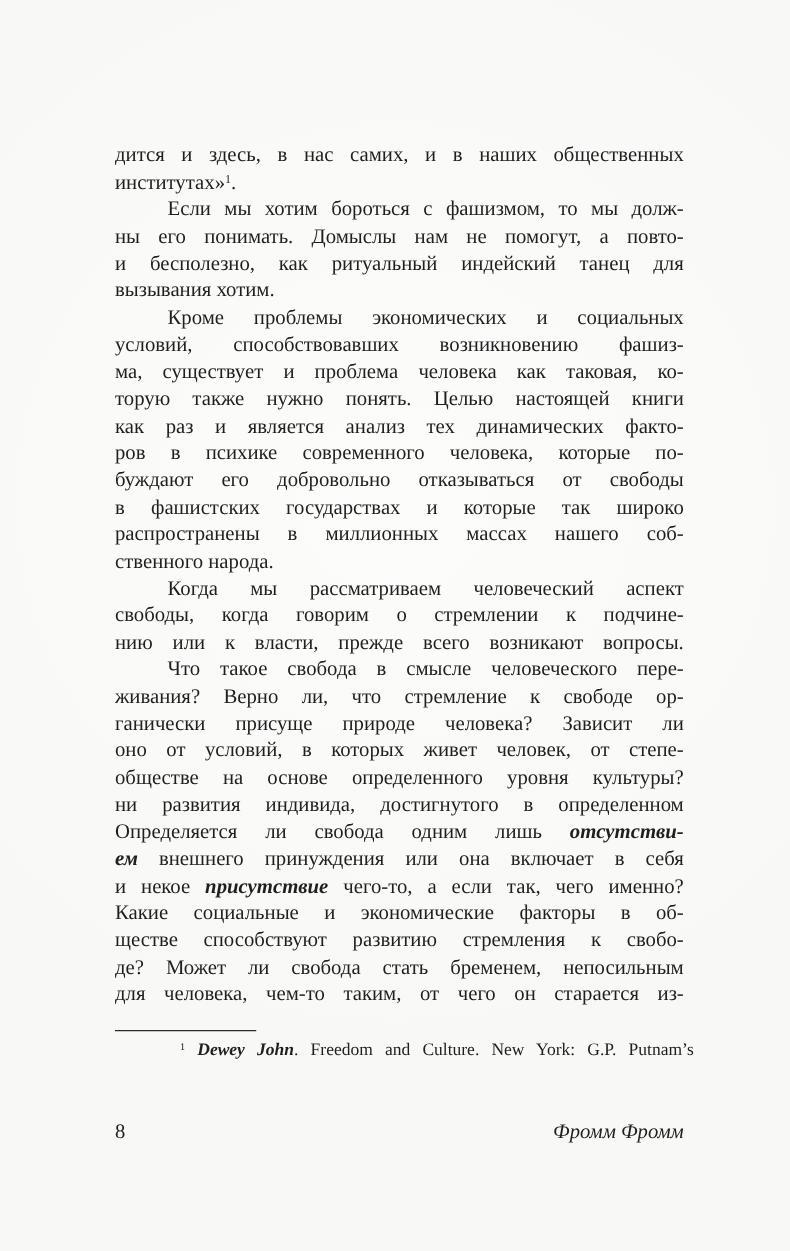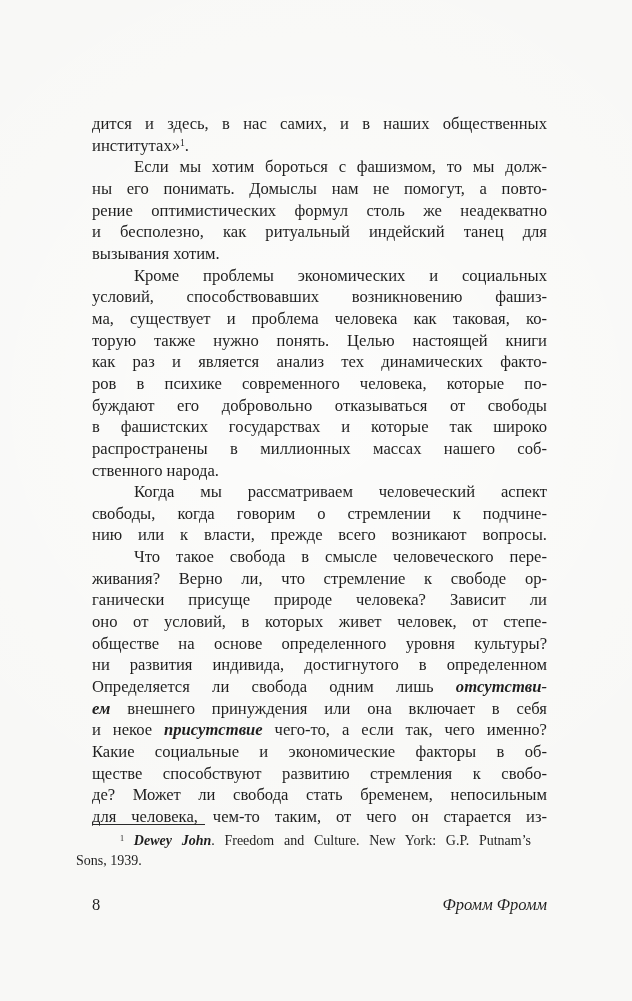--- a/index.html
+++ b/index.html
@@ -27,21 +27,21 @@
   }
   .line.end{text-align-last:left;}
   .para.indent .line:first-child{text-indent:42px;}
   em{font-style:italic;font-weight:bold;}
   sup{font-size:.58em;vertical-align:.5em;line-height:0;}
   .footnote-sep{
     position:absolute;left:92px;top:824px;width:113px;height:0;
     border-top:1.6px solid #2a2a2a;
   }
   .footnote{
-    position:absolute;left:76px;top:831px;width:455px;
+    position:absolute;left:100px;top:831px;width:455px;
     font-size:14px;line-height:19.5px;
   }
   .footnote .line:first-child{text-indent:44px;}
   .page-footer{
     position:absolute;left:92px;top:895px;width:455px;
     display:flex;justify-content:space-between;align-items:baseline;
     font-size:16.5px;
   }
   .author{font-style:italic;}
 </style>
@@ -50,21 +50,20 @@
 
 <div class="page">
   <div class="text-block" id="body-block">
       <div class="para">
         <div class="line">дится и здесь, в нас самих, и в наших общественных</div>
         <div class="line end">институтах»<sup>1</sup>.</div>
       </div>
       <div class="para indent">
         <div class="line">Если мы хотим бороться с фашизмом, то мы долж-</div>
         <div class="line">ны его понимать. Домыслы нам не помогут, а повто-</div>
-        <div class="line">рение оптимистических формул столь же неадекватно</div>
         <div class="line">и бесполезно, как ритуальный индейский танец для</div>
         <div class="line end">вызывания хотим.</div>
       </div>
       <div class="para indent">
         <div class="line">Кроме проблемы экономических и социальных</div>
         <div class="line">условий, способствовавших возникновению фашиз-</div>
         <div class="line">ма, существует и проблема человека как таковая, ко-</div>
         <div class="line">торую также нужно понять. Целью настоящей книги</div>
         <div class="line">как раз и является анализ тех динамических факто-</div>
         <div class="line">ров в психике современного человека, которые по-</div>
@@ -91,20 +90,19 @@
         <div class="line">Какие социальные и экономические факторы в об-</div>
         <div class="line">ществе способствуют развитию стремления к свобо-</div>
         <div class="line">де? Может ли свобода стать бременем, непосильным</div>
         <div class="line">для человека, чем-то таким, от чего он старается из-</div>
       </div>
     </div>
   <div class="footnote-sep"></div>
   <div class="footnote" id="footnote-block">
       <div class="para">
         <div class="line"><sup>1</sup> <em>Dewey John</em>. Freedom and Culture. New York: G.P. Putnam’s</div>
-        <div class="line end">Sons, 1939.</div>
       </div>
     </div>
   <div class="page-footer">
     <span>8</span>
     <span class="author">Фромм Фромм</span>
   </div>
 </div>
 
 </body></html>

